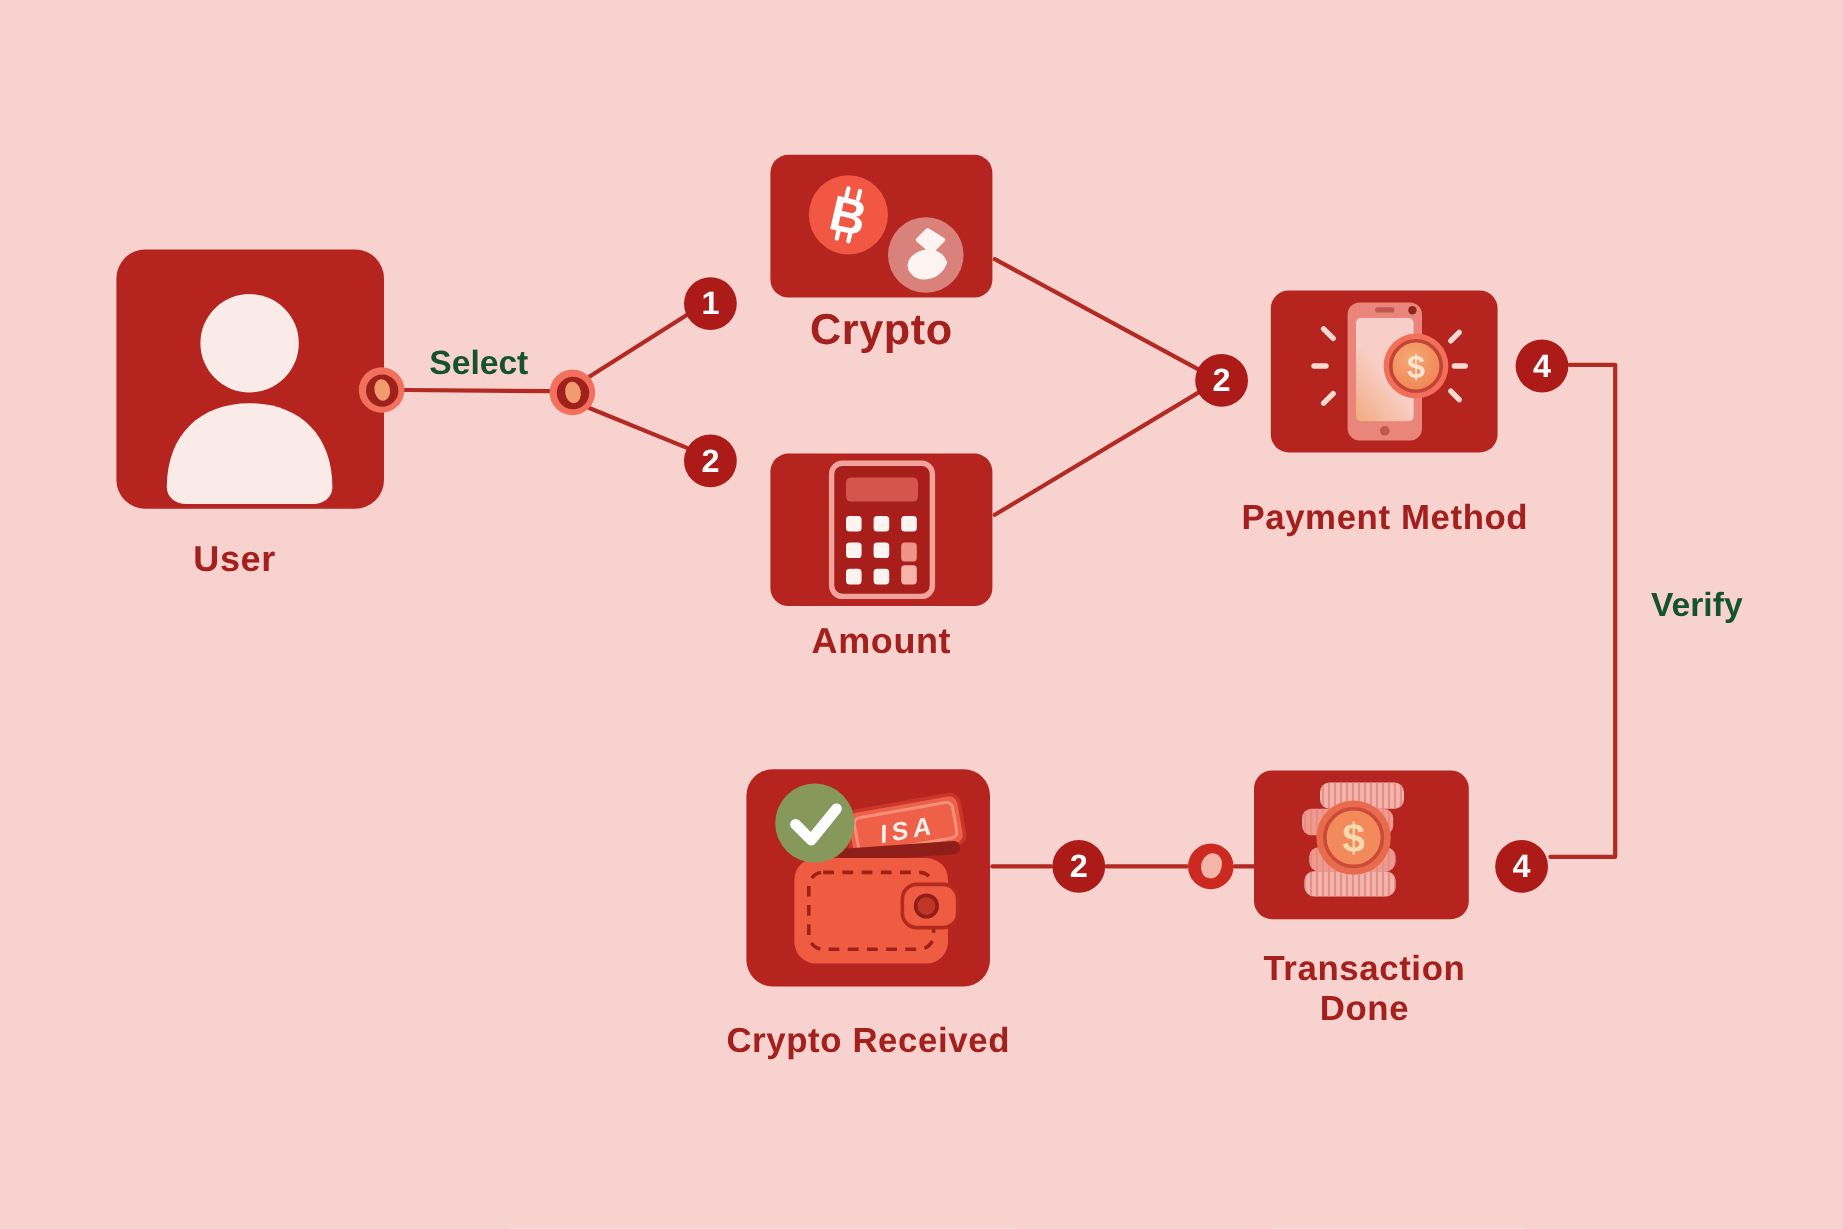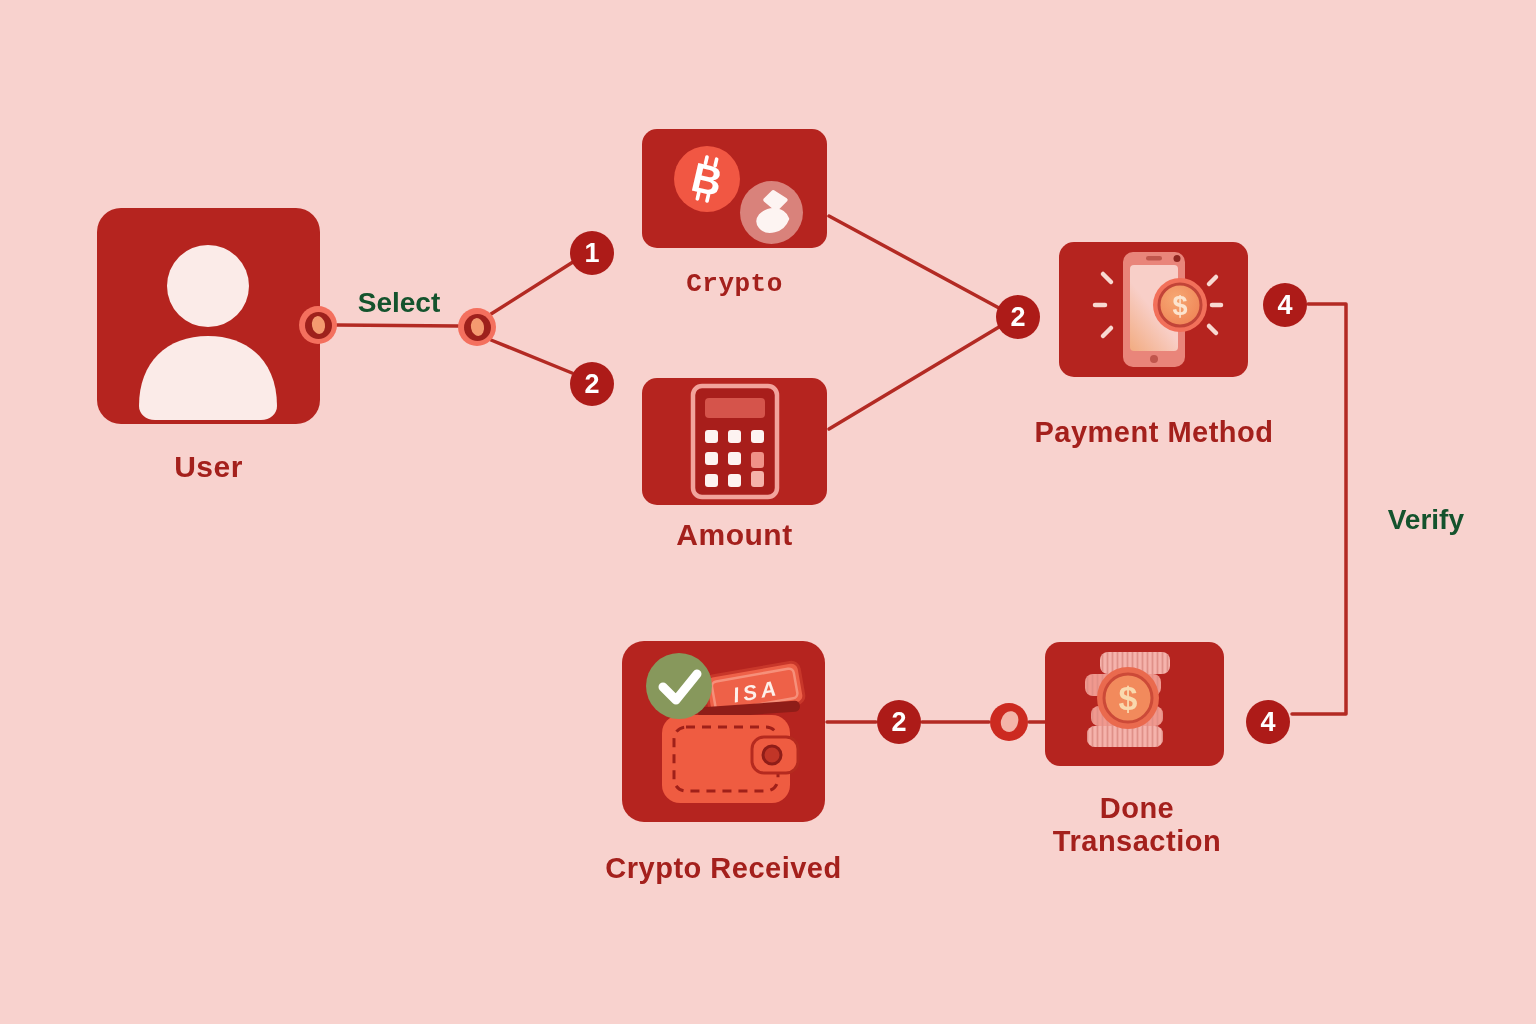--- a/index.html
+++ b/index.html
@@ -73,21 +73,21 @@
   </svg>
 
   <div class="node-layer">
 
     <div class="box" style="left:97px;top:208px;width:223px;height:216px;border-radius:24px;">
       <svg class="icon-svg" viewBox="0 0 223 216">
         <circle cx="111" cy="78" r="41" fill="#fbebe8"></circle>
         <path d="M111,128 C152,128 180,154 180,198 C180,206 173,212 164,212 L58,212 C49,212 42,206 42,198 C42,154 70,128 111,128 Z" fill="#fbebe8"></path>
       </svg>
     </div>
-    <div class="label" style="left:97px;top:450px;width:223px;font-size:30px;">User</div>
+    <div class="label" style="left:84px;top:450px;width:223px;font-size:30px;">User</div>
 
     <div class="ring" style="left:299px;top:306px;">
       <div class="inner">
           <div class="pupil"></div>
         </div>
     </div>
     <div class="ring" style="left:458px;top:308px;">
       <div class="inner">
           <div class="pupil"></div>
         </div>
@@ -119,21 +119,21 @@
       </div>
       <div class="coin" style="left:98px;top:52px;width:63px;height:63px;background:#d9827b;">
         <svg width="63" height="63" viewBox="0 0 40 40">
           <g fill="#fdf4f2" stroke="#fdf4f2" stroke-width="2.5" stroke-linejoin="round">
             <path d="M21 7 L29 12 L23 18 L16 12 Z"></path>
             <path d="M13 22 C19 16 28 18 30 24 C27 32 17 34 13 29 C11 26.5 11 24.5 13 22 Z"></path>
           </g>
         </svg>
       </div>
     </div>
-    <div class="label" style="left:642px;top:269px;width:185px;font-size:26px;font-family:Liberation Mono, monospace;">Crypto</div>
+    <div class="label" style="left:642px;top:254px;width:185px;font-size:36px;">Crypto</div>
 
     <div class="box" style="left:642px;top:378px;width:185px;height:127px;border-radius:15px;">
       <svg class="icon-svg" viewBox="0 0 185 127">
         <rect x="51" y="8" width="84" height="111" rx="9" fill="#a81e1b" stroke="#f2a49c" stroke-width="4.5"></rect>
         <rect x="63" y="20" width="60" height="20" rx="4" fill="#d5544b"></rect>
         <g fill="#fdf3f1">
           <rect x="63" y="52" width="13" height="13" rx="3"></rect>
           <rect x="86" y="52" width="13" height="13" rx="3"></rect>
           <rect x="109" y="52" width="13" height="13" rx="3"></rect>
           <rect x="63" y="74" width="13" height="13" rx="3"></rect>
@@ -172,21 +172,21 @@
         <rect x="87" y="14" width="16" height="4.5" rx="2.2" fill="#c0564c"></rect>
         <circle cx="118" cy="16.5" r="3.5" fill="#8f2620"></circle>
         <circle cx="95" cy="117" r="4" fill="#c0564c"></circle>
         <circle cx="121" cy="63" r="27" fill="#f2705a"></circle>
         <circle cx="121" cy="63" r="21" fill="url(#coinFace)" stroke="#c24438" stroke-width="3"></circle>
         <text x="121" y="73" text-anchor="middle" font-size="27" font-weight="bold" fill="#fce4cf">$</text>
       </svg>
     </div>
     <div class="label" style="left:1014px;top:416px;width:280px;">Payment Method</div>
 
-    <div class="edge-label" style="left:1364px;top:504px;width:100px;text-align:right;">Verify</div>
+    <div class="edge-label" style="left:1364px;top:488px;width:100px;text-align:center;">Verify</div>
 
     <div class="box" style="left:622px;top:641px;width:203px;height:181px;border-radius:22px;">
       <svg class="icon-svg" viewBox="0 0 203 181">
         <g transform="rotate(-10 132 48)">
           <rect x="85" y="28" width="95" height="42" rx="8" fill="#ee6148" stroke="#c8372a" stroke-width="3"></rect>
           <rect x="91" y="34" width="83" height="30" rx="5" fill="none" stroke="#f6907a" stroke-width="2.5"></rect>
           <text x="134" y="58" text-anchor="middle" font-size="21" font-weight="bold" font-style="italic" letter-spacing="4" fill="#fdf0ea">ISA</text>
         </g>
         <rect x="76" y="63" width="102" height="11" rx="5" fill="#8f1d18" transform="rotate(-4 127 68)"></rect>
         <rect x="40" y="74" width="128" height="88" rx="18" fill="#ef5c41"></rect>
@@ -217,18 +217,18 @@
           <rect x="46" y="64" width="72" height="20" rx="8" fill="url(#hatch)" opacity="0.6"></rect>
           <rect x="42" y="84" width="76" height="21" rx="8" fill="#f5b3ac"></rect>
           <rect x="42" y="84" width="76" height="21" rx="8" fill="url(#hatch)" opacity="0.8"></rect>
         </g>
         <circle cx="83" cy="56" r="31" fill="#ea6a4e"></circle>
         <circle cx="83" cy="56" r="24" fill="#f28a5c" stroke="#cc4a38" stroke-width="3"></circle>
         <text x="83" y="68" text-anchor="middle" font-size="34" font-weight="bold" fill="#f9d9ae">$</text>
       </svg>
     </div>
     <div class="label" style="left:1037px;top:792px;width:200px;line-height:33px;">
+      <div>Transaction</div>
       <div>Done</div>
-      <div>Transaction</div>
     </div>
 
   </div>
 </div>
 
 </body></html>

